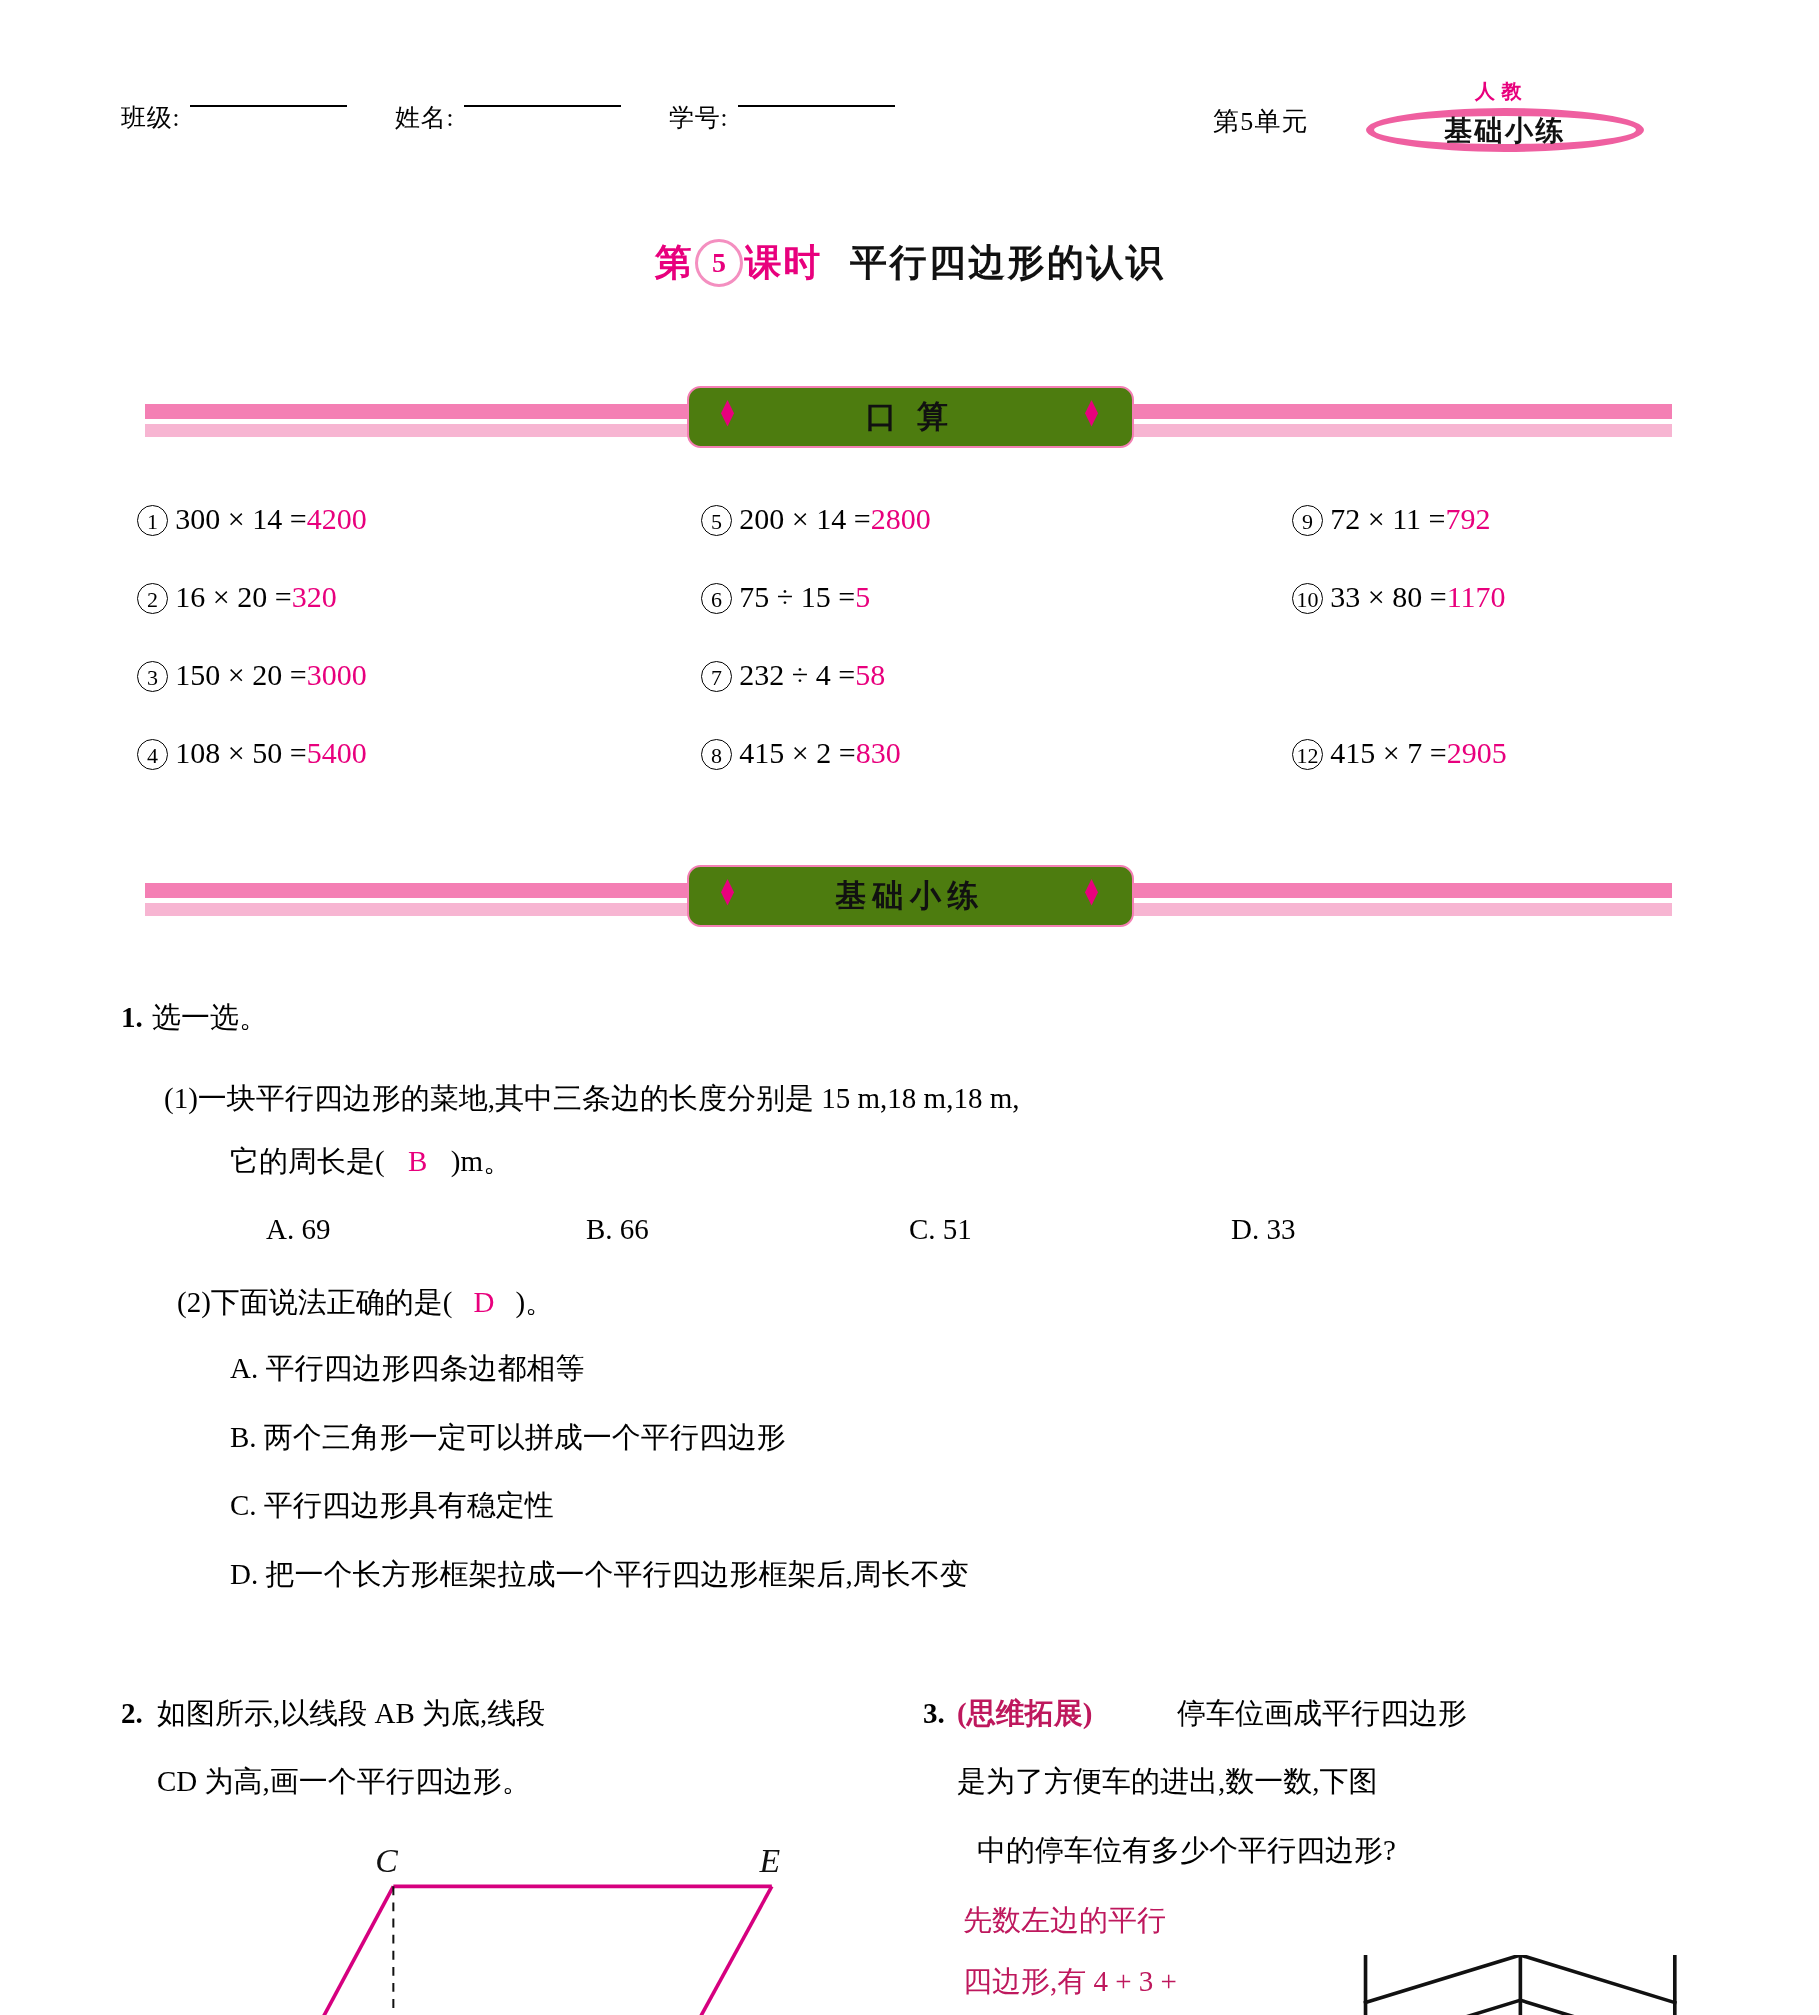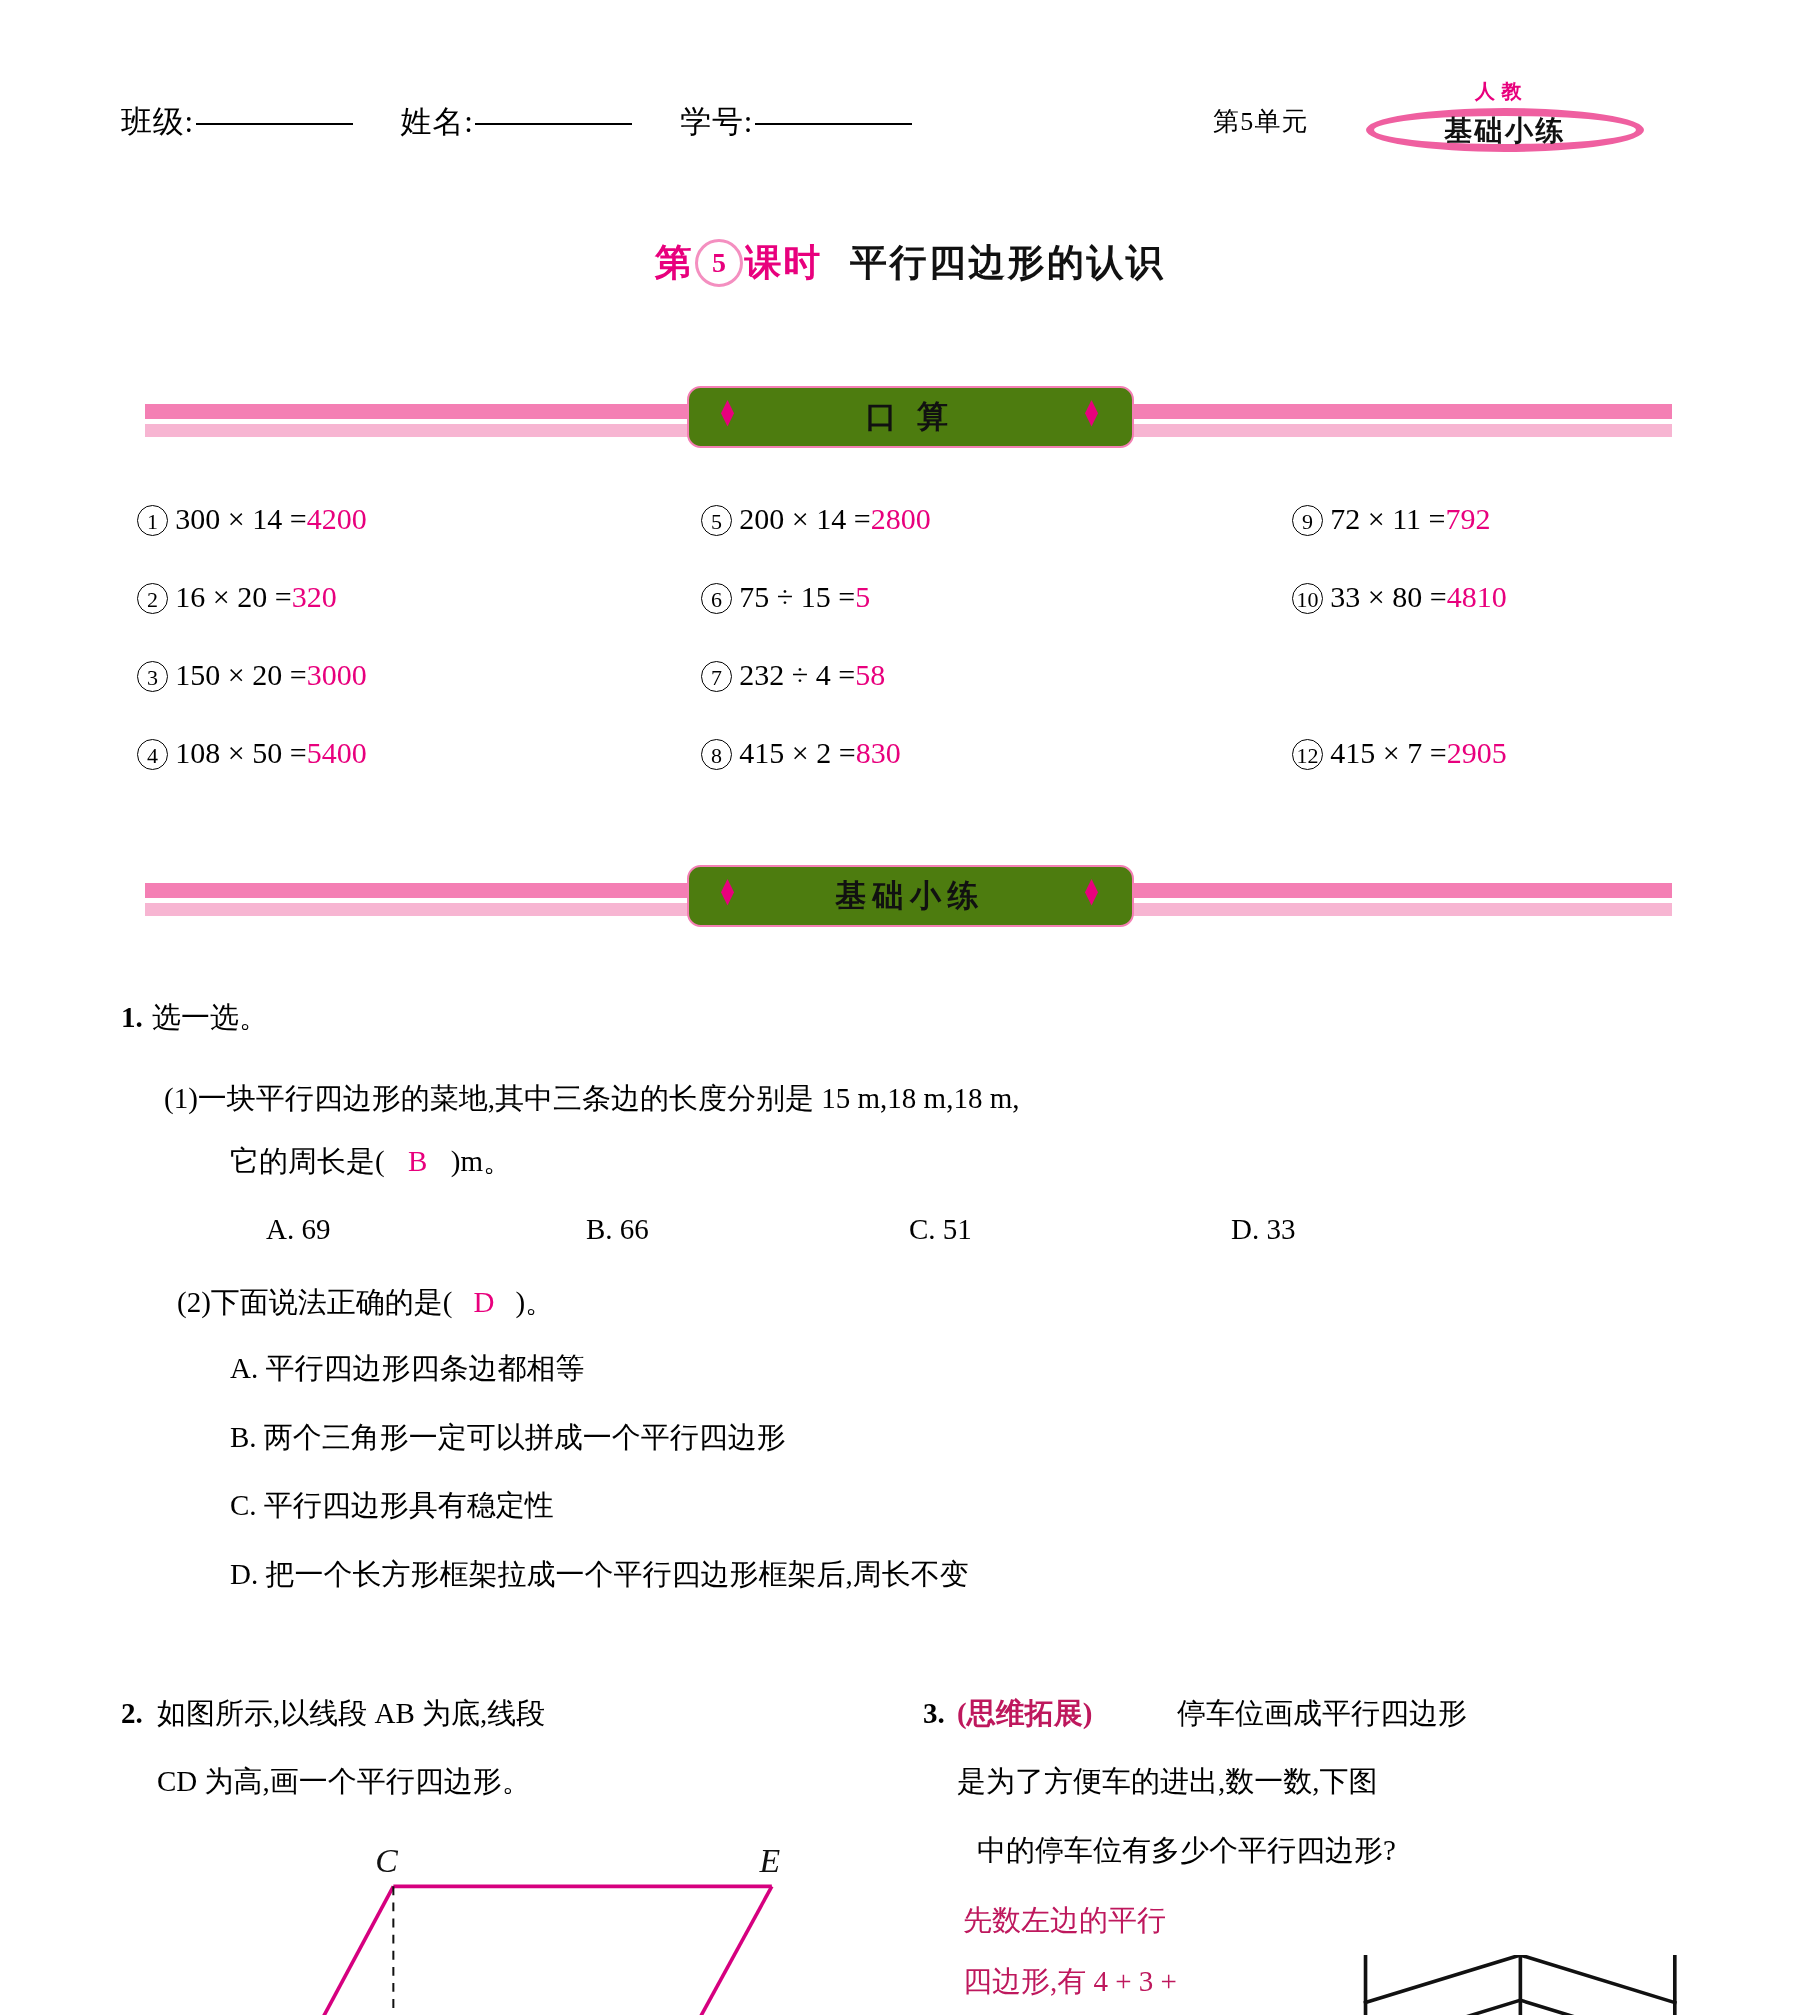--- a/index.html
+++ b/index.html
@@ -7,21 +7,21 @@
   body{
     width:1820px;height:2535px;position:relative;
     font-family:"Liberation Serif","DejaVu Serif",serif;
     color:#000;overflow:hidden;
   }
   .page{position:absolute;inset:0;}
 
   
   .hdr{position:absolute;left:0;top:85px;width:1820px;height:73px;}
   .hdr-fields{position:absolute;left:121px;top:16px;display:flex;align-items:flex-end;gap:48px;}
-  .fld{display:flex;align-items:center;font-size:31px;letter-spacing:0.8px;}
+  .fld{display:flex;align-items:flex-start;font-size:25px;letter-spacing:0.8px;gap:8px;}
   .fld .lbl{white-space:nowrap;}
   .fld .rule{display:inline-block;width:157px;border-bottom:2.8px solid #000;margin-left:1.6px;height:4px;}
   .hdr-unit{position:absolute;left:1213px;top:19.3px;font-size:26px;letter-spacing:1.2px;white-space:nowrap;}
   .hdr-badge{position:absolute;left:1366px;top:7.3px;width:278px;height:60px;}
   .hdr-badge .oval{
     position:absolute;left:0;top:16px;width:278px;height:44px;
     border:8px solid #ef5fa0;border-radius:50%;box-sizing:border-box;background:#fff;
   }
   .hdr-badge .bt{
     position:absolute;left:0;top:19.3px;width:278px;text-align:center;
@@ -165,21 +165,21 @@
         <span class="ans">320</span>
       </div>
       <div class="cell">
         <span class="cnum">6</span>
         <span>75 ÷ 15 =</span>
         <span class="ans">5</span>
       </div>
       <div class="cell">
         <span class="cnum">10</span>
         <span>33 × 80 =</span>
-        <span class="ans">4810</span>
+        <span class="ans">1170</span>
       </div>
     </div>
     <div class="row">
       <div class="cell">
         <span class="cnum">3</span>
         <span>150 × 20 =</span>
         <span class="ans">3000</span>
       </div>
       <div class="cell">
         <span class="cnum">7</span>

